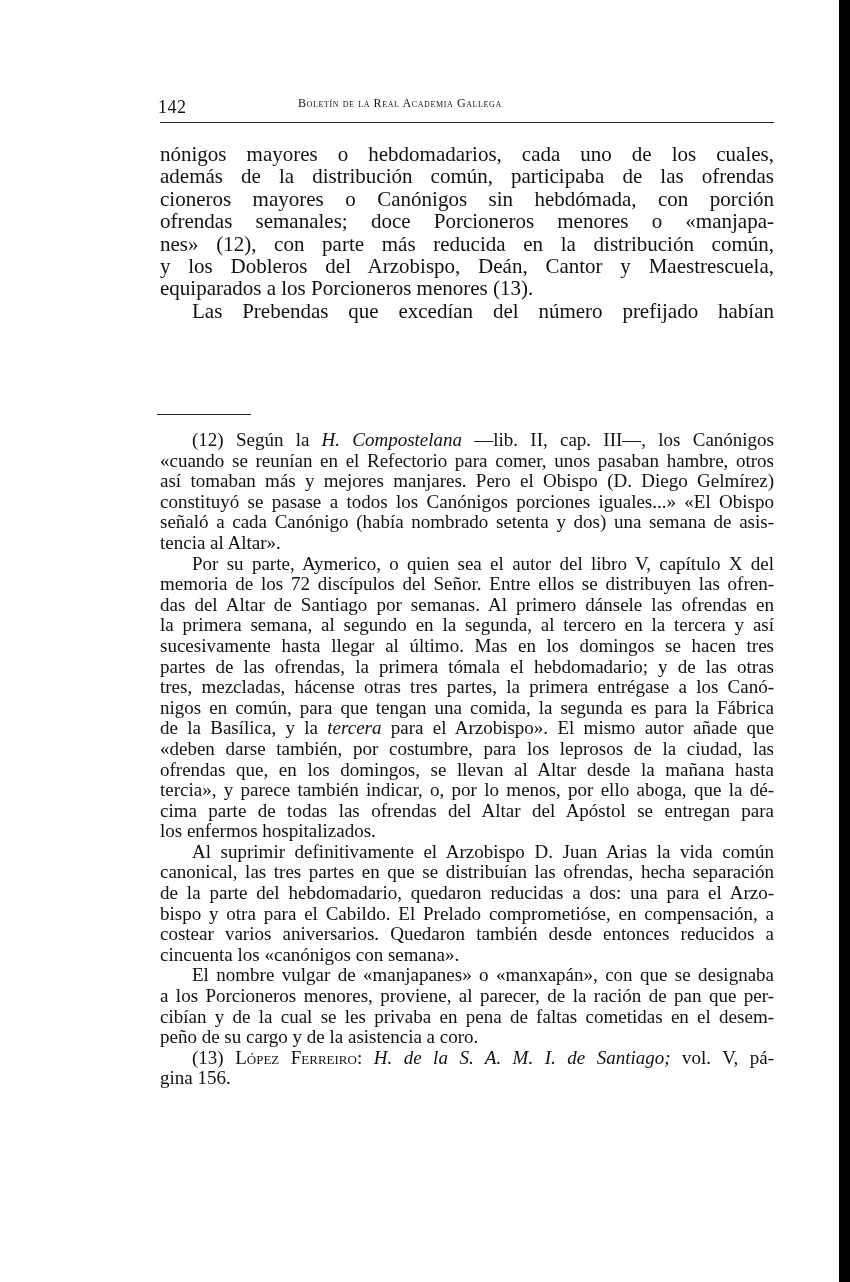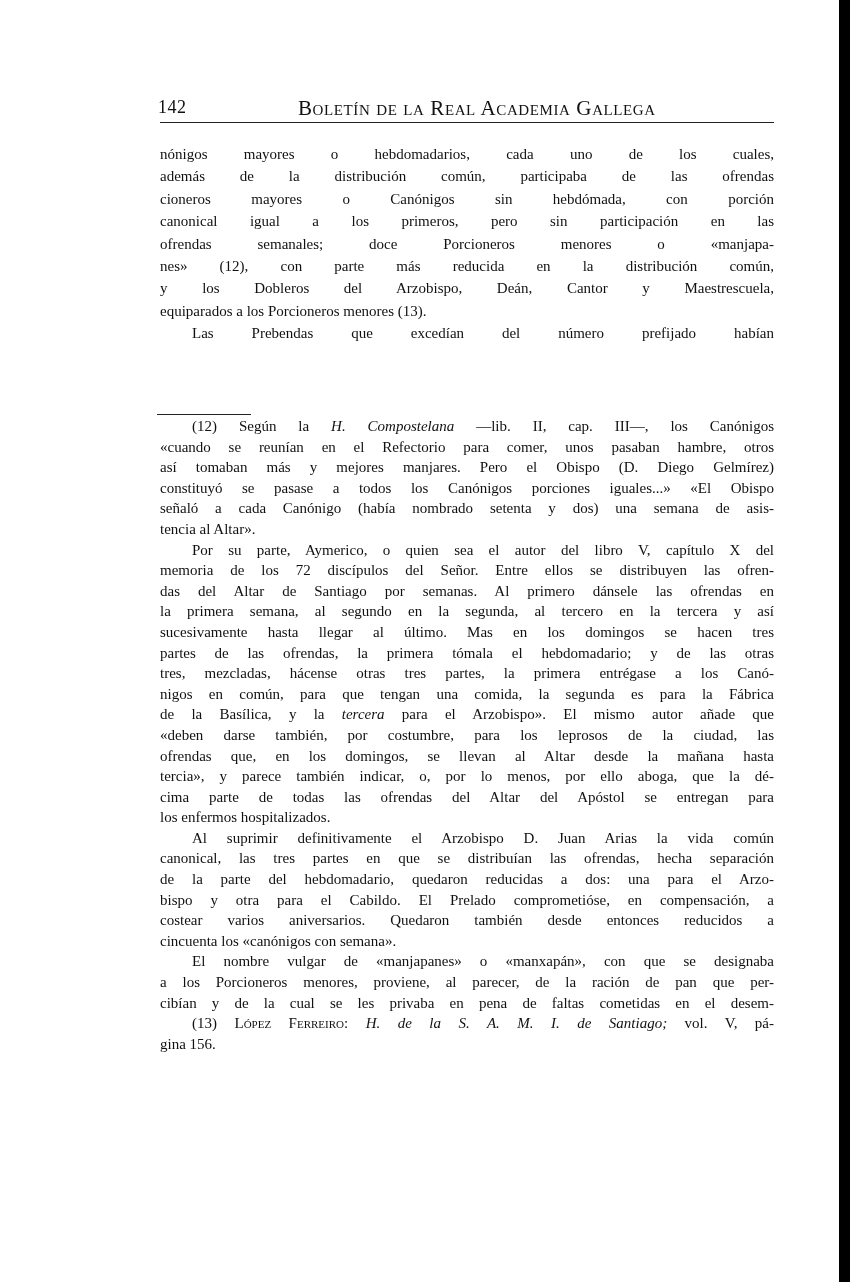--- a/index.html
+++ b/index.html
@@ -9,38 +9,38 @@
   }
   .scan-edge {
     position: absolute; left: 839px; top: 0; width: 11px; height: 1282px; background: #000;
   }
   .header {
     position: absolute; left: 158px; top: 94px; width: 616px; height: 26px;
     font-size: 17px; letter-spacing: 0.5px;
   }
   .page-num { position: absolute; left: 0; top: 3px; font-size: 18px; }
   .running-title {
-    position: absolute; left: 140px; top: 2px; font-variant: small-caps; font-size: 21px; letter-spacing: 0.6px;
+    position: absolute; left: 140px; top: 2px; font-variant: small-caps; font-size: 12px; letter-spacing: 0.6px;
   }
   .header-rule {
     position: absolute; left: 160px; top: 122px; width: 614px; height: 0; border-top: 1px solid #222;
   }
   .body-text {
     position: absolute; left: 160px; top: 143px; width: 614px;
-    font-size: 15px; line-height: 22.4px; text-align: justify;
+    font-size: 21px; line-height: 22.4px; text-align: justify;
   }
   .line { display: block; white-space: nowrap; text-align-last: justify; text-align: justify; }
   .line.last { text-align-last: left; }
   .indent { padding-left: 32px; }
   .fn-rule {
     position: absolute; left: 157px; top: 414px; width: 94px; height: 0; border-top: 1px solid #222;
   }
   .footnotes {
-    position: absolute; left: 160px; top: 416px; width: 614px;
-    font-size: 15px; line-height: 20.6px;
+    position: absolute; left: 160px; top: 430px; width: 614px;
+    font-size: 19px; line-height: 20.6px;
   }
   .footnotes .indent { padding-left: 32px; }
   .fn-block { margin: 0; }
   i { font-style: italic; }
   .sc { font-variant: small-caps; }
 </style>
 </head>
 <body>
 
 <div class="scan-edge"></div>
@@ -49,21 +49,20 @@
   <span class="page-num">142</span>
   <span class="running-title">Boletín de la Real Academia Gallega</span>
 </div>
 <div class="header-rule"></div>
 
 <div class="body-text">
   <div>
     <span class="line">nónigos mayores o hebdomadarios, cada uno de los cuales,</span>
     <span class="line">además de la distribución común, participaba de las ofrendas</span>
     <span class="line">cioneros mayores o Canónigos sin hebdómada, con porción</span>
-    <span class="line">canonical igual a los primeros, pero sin participación en las</span>
     <span class="line">ofrendas semanales; doce Porcioneros menores o «manjapa-</span>
     <span class="line">nes» (12), con parte más reducida en la distribución común,</span>
     <span class="line">y los Dobleros del Arzobispo, Deán, Cantor y Maestrescuela,</span>
     <span class="line last">equiparados a los Porcioneros menores (13).</span>
   </div>
   <div>
     <span class="line indent">Las Prebendas que excedían del número prefijado habían</span>
   </div>
 </div>
 
@@ -99,18 +98,19 @@
       <span class="line">canonical, las tres partes en que se distribuían las ofrendas, hecha separación</span>
       <span class="line">de la parte del hebdomadario, quedaron reducidas a dos: una para el Arzo-</span>
       <span class="line">bispo y otra para el Cabildo. El Prelado comprometióse, en compensación, a</span>
       <span class="line">costear varios aniversarios. Quedaron también desde entonces reducidos a</span>
       <span class="line last">cincuenta los «canónigos con semana».</span>
     </div>
   <div class="fn-block">
       <span class="line indent">El nombre vulgar de «manjapanes» o «manxapán», con que se designaba</span>
       <span class="line">a los Porcioneros menores, proviene, al parecer, de la ración de pan que per-</span>
       <span class="line">cibían y de la cual se les privaba en pena de faltas cometidas en el desem-</span>
+      <span class="line last">peño de su cargo y de la asistencia a coro.</span>
     </div>
   <div class="fn-block">
       <span class="line indent">(13) <span class="sc">López Ferreiro:</span> <i>H. de la S. A. M. I. de Santiago;</i> vol. V, pá-</span>
       <span class="line last">gina 156.</span>
     </div>
 </div>
 
 </body></html>

